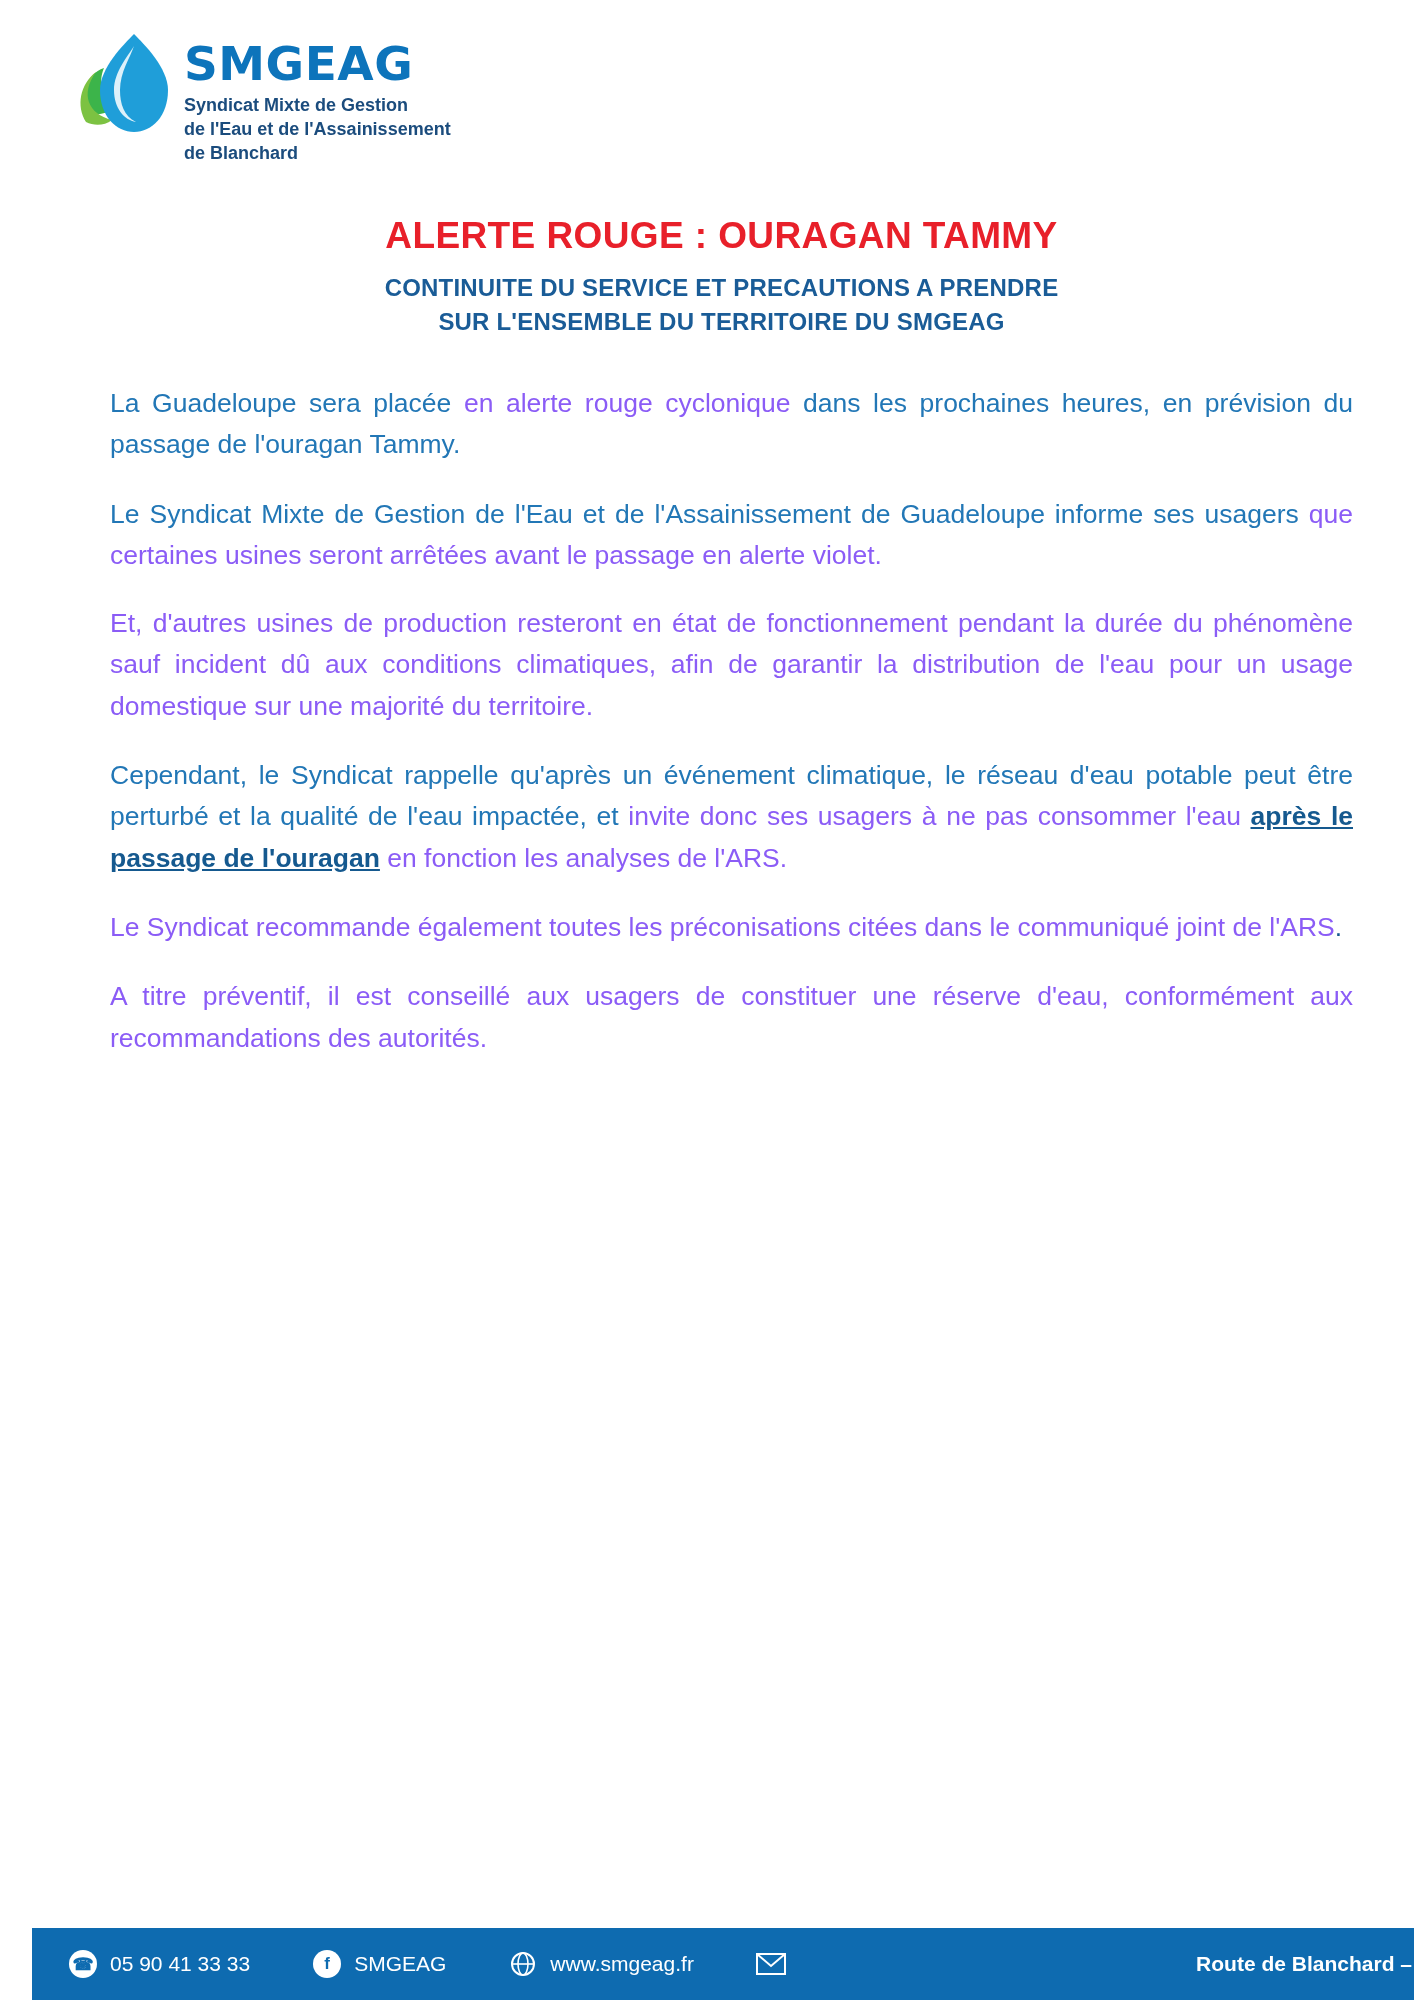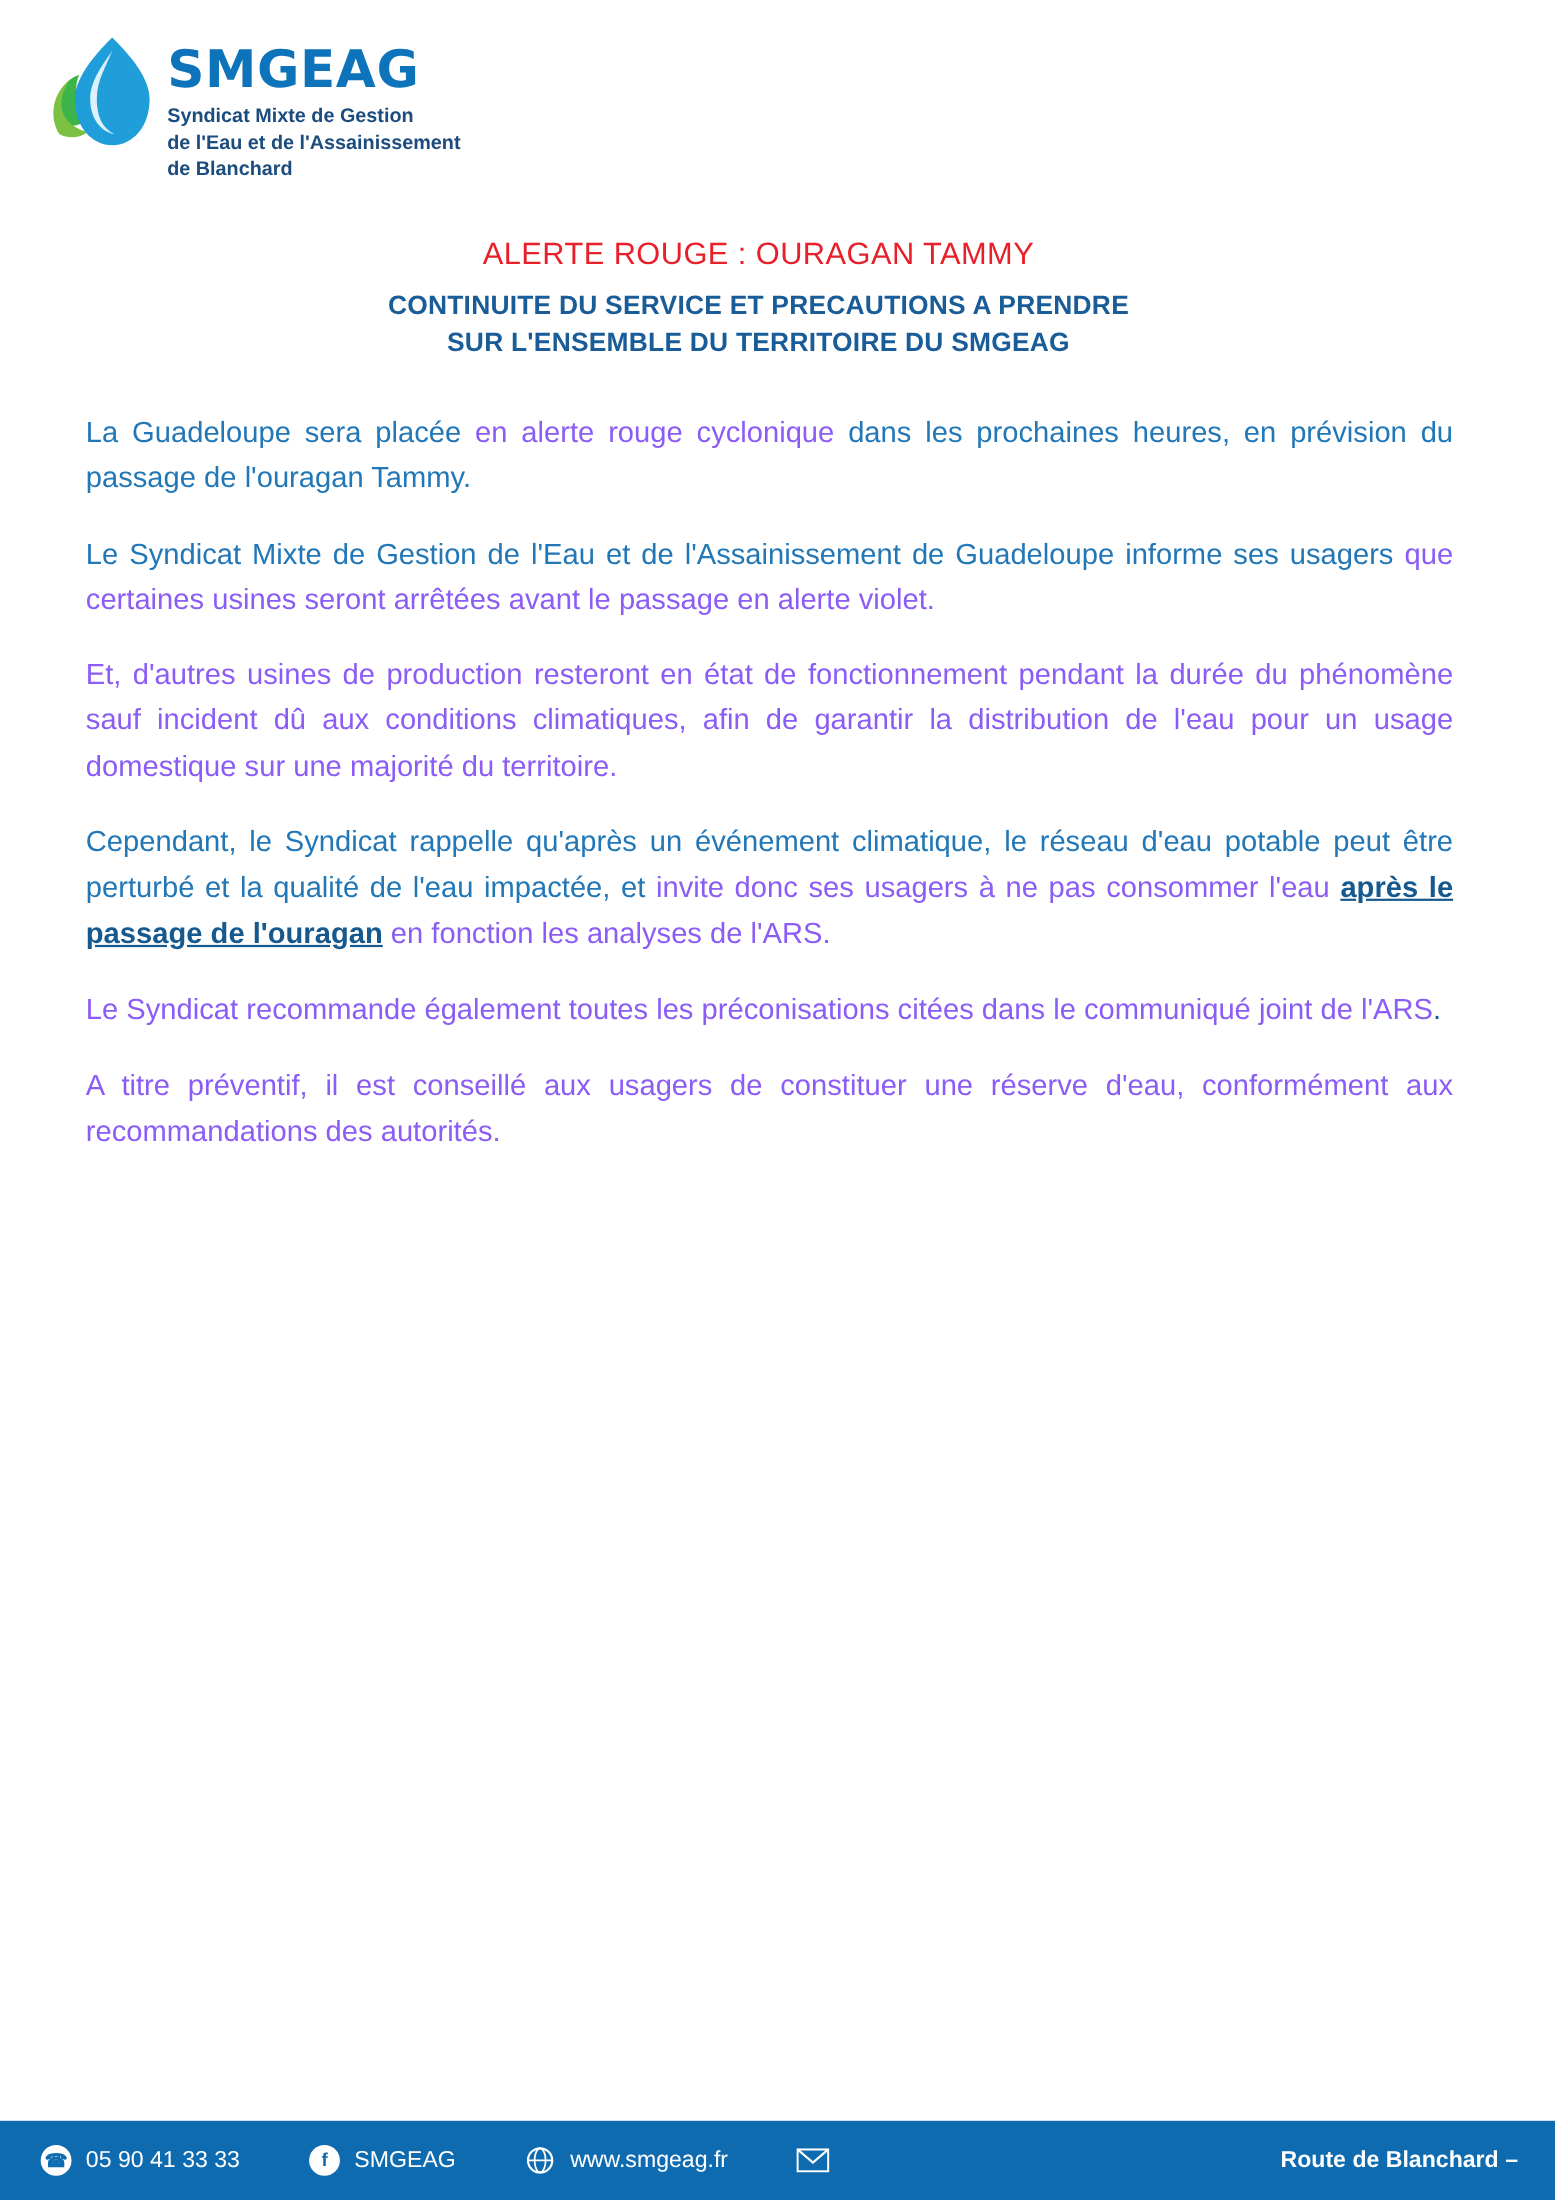--- a/index.html
+++ b/index.html
@@ -13,20 +13,21 @@
     font-family: "Liberation Sans", sans-serif;
     color: #1f6099;
     position: relative;
     overflow: hidden;
   }
   .page {
     position: relative;
     width: 1379px;
     height: 2000px;
     box-sizing: border-box;
+    margin-left: 32px;
   }
 
   
   .header {
     position: relative;
     height: 215px;
     padding: 30px 40px 0 45px;
     box-sizing: border-box;
   }
   .logo-block {
@@ -85,22 +86,22 @@
     font-family: "DejaVu Sans", sans-serif;
   }
 
   
   .titles {
     text-align: center;
     margin-top: 0px;
   }
   .alert-title {
     color: #e8202a;
-    font-size: 28px;
-    font-weight: normal;
+    font-size: 37px;
+    font-weight: bold;
     letter-spacing: 0.4px;
     margin-bottom: 14px;
   }
   .subtitle-line {
     color: #1a5c97;
     font-size: 24px;
     font-weight: bold;
     line-height: 1.42;
     letter-spacing: 0.2px;
   }

